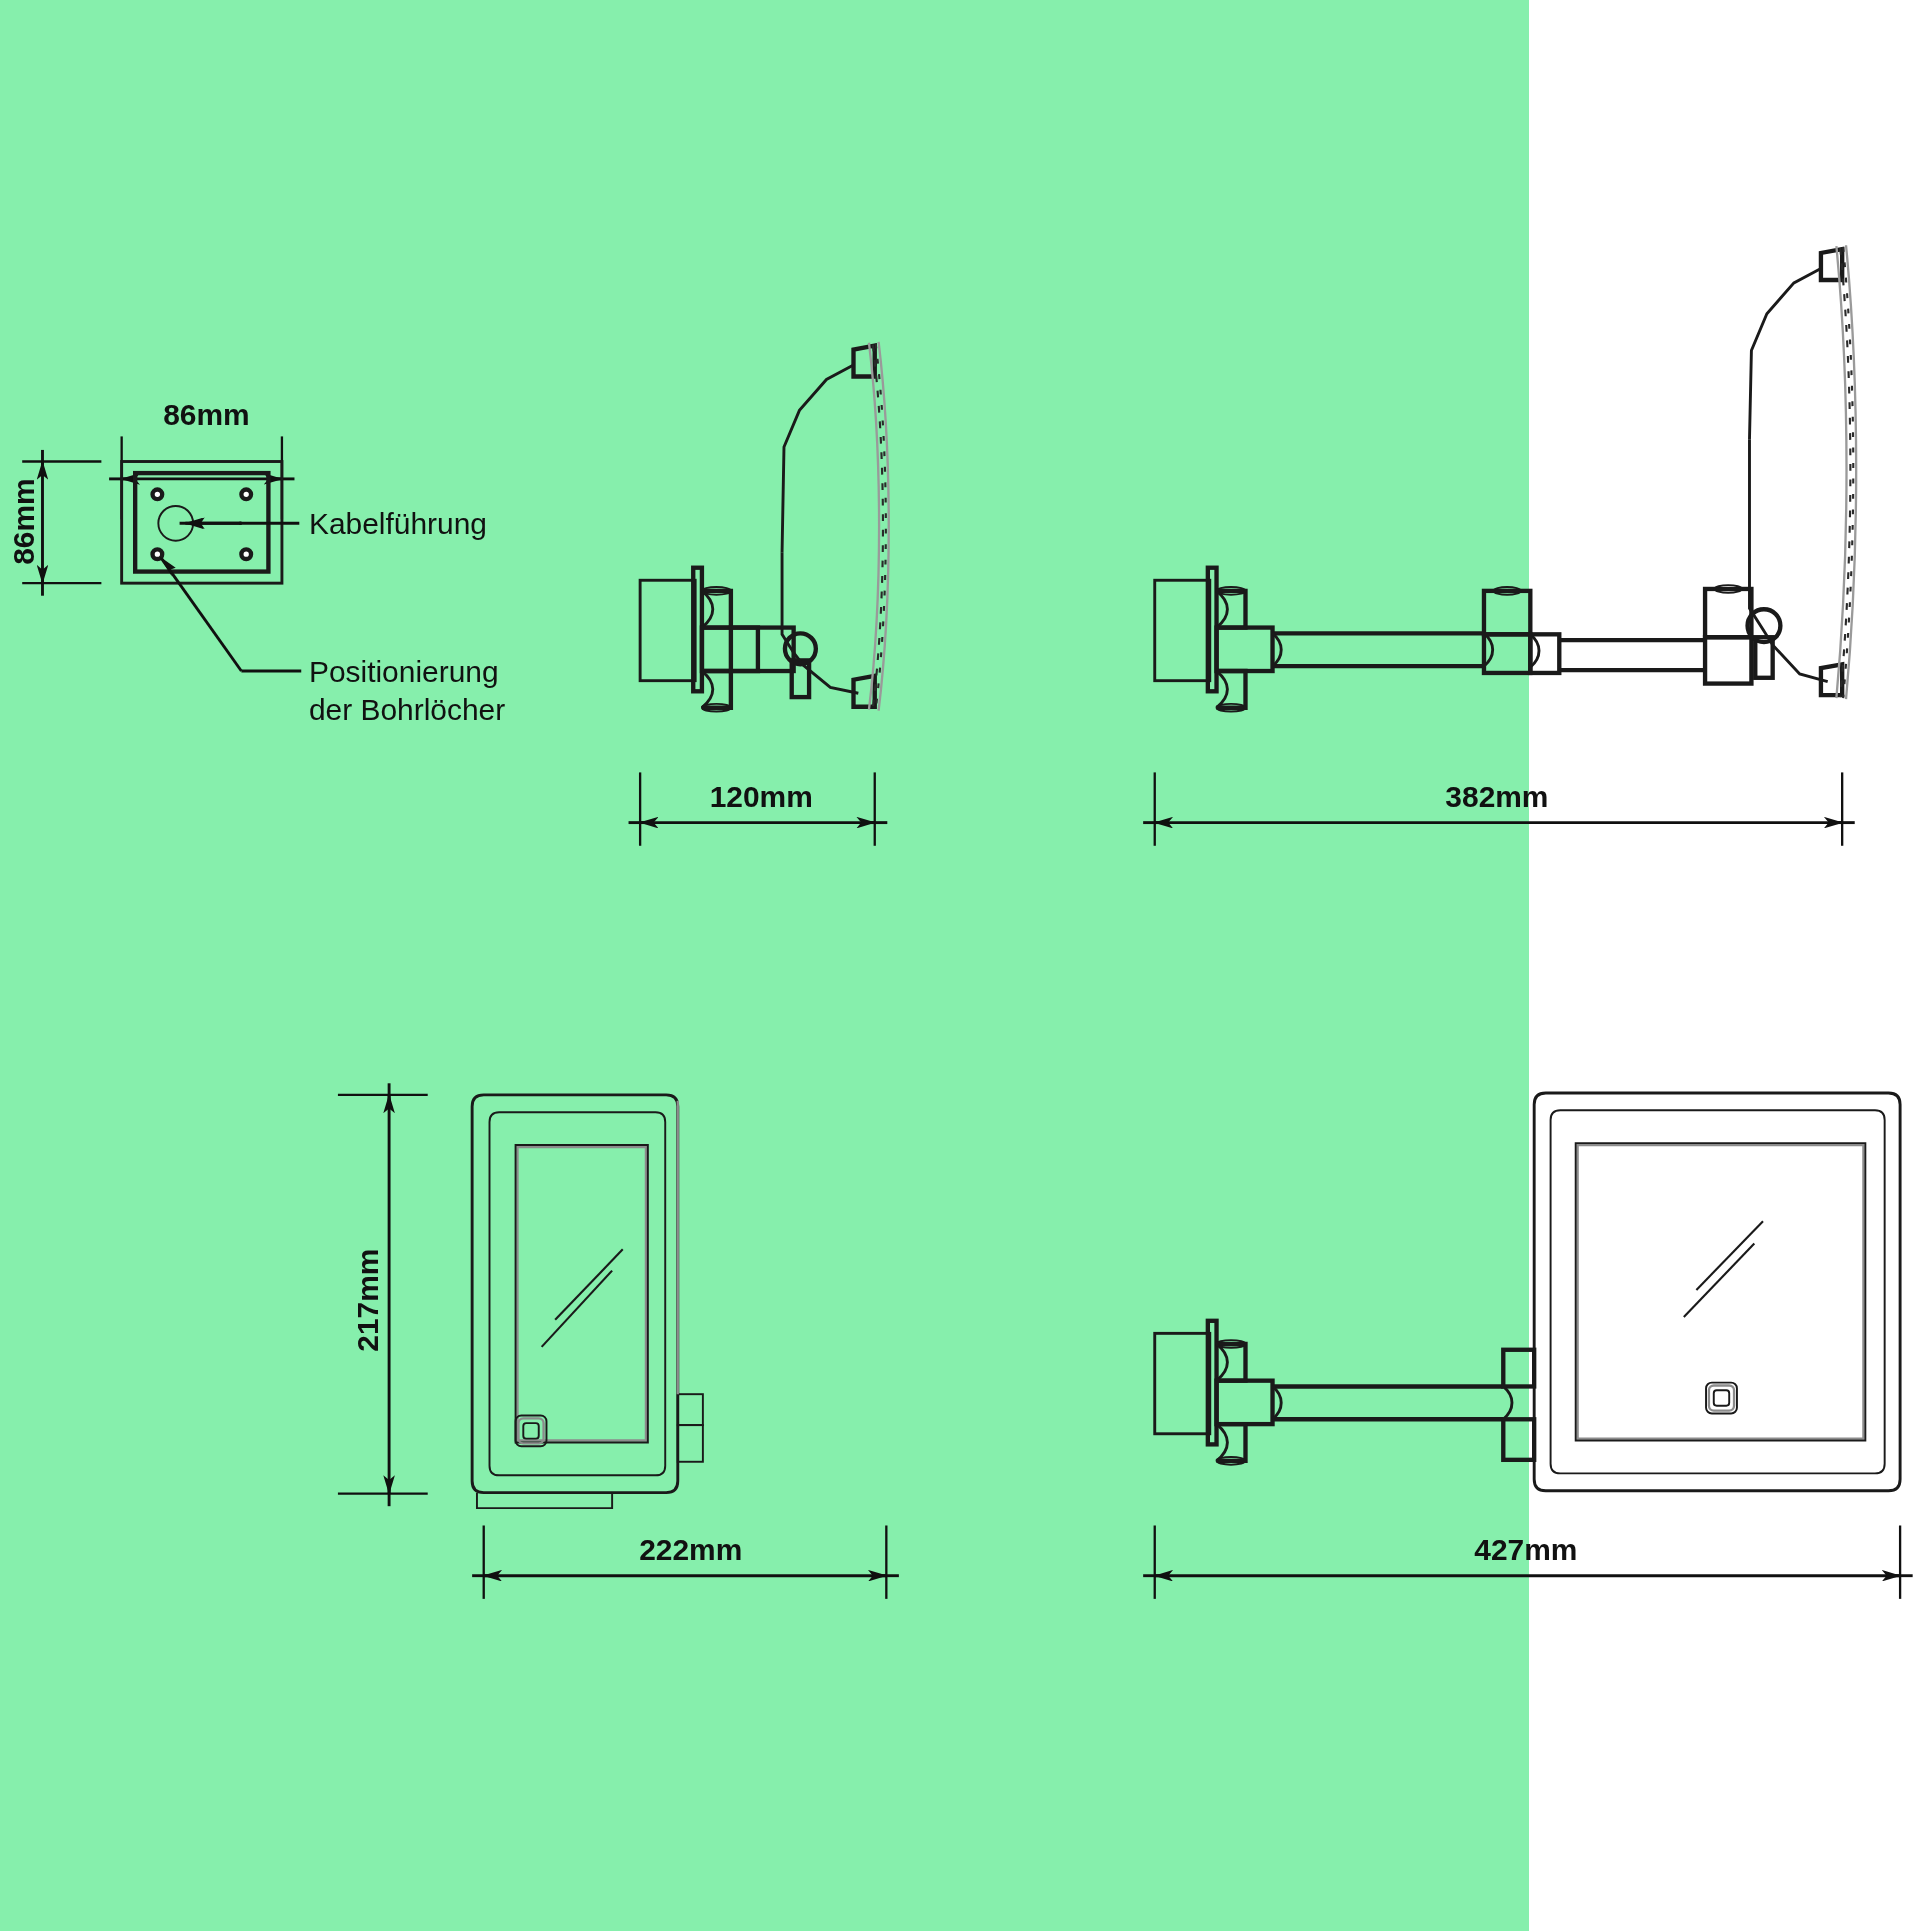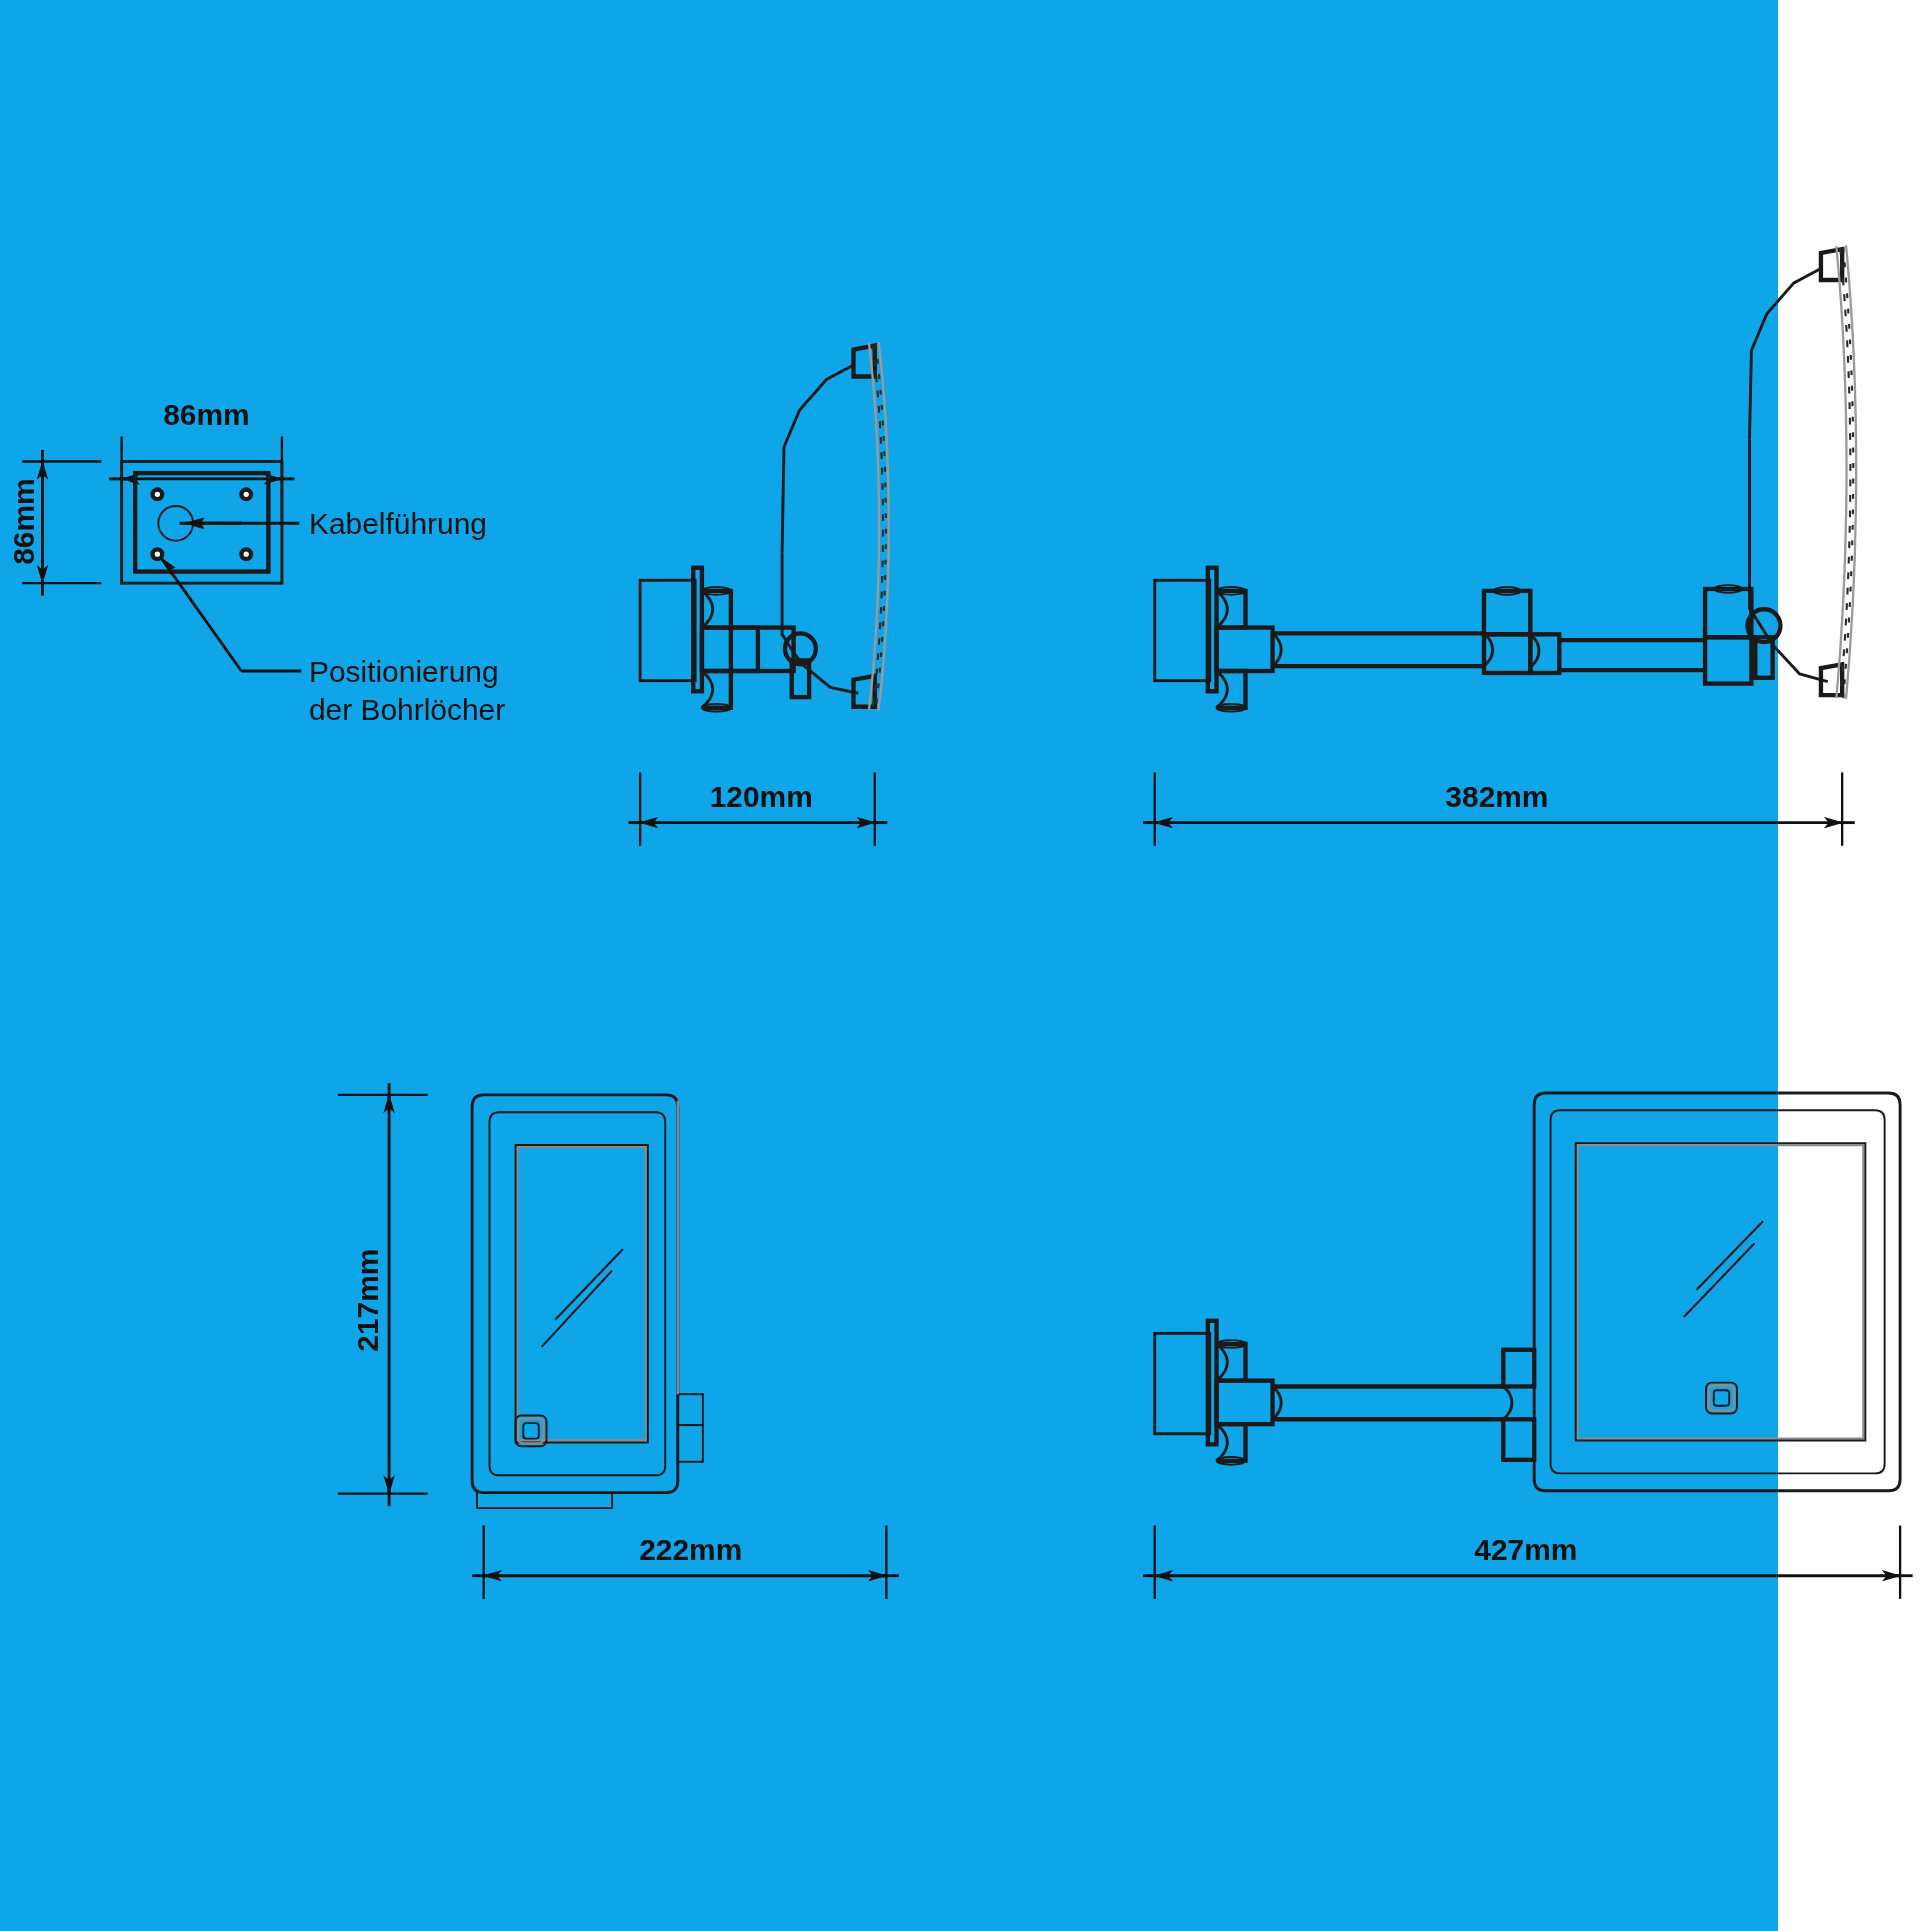--- a/index.html
+++ b/index.html
@@ -1,18 +1,18 @@
 <!DOCTYPE html>
 <html><head>
 <meta charset="utf-8">
 <style>
   html,body{margin:0;padding:0;background:#ffffff;}
   body{width:1931px;height:1931px;overflow:hidden;
        font-family:"Liberation Sans","DejaVu Sans",sans-serif;}
-  #sheet{position:relative;width:1778px;height:1931px;background:#0ea5e9;}
+  #sheet{position:relative;width:1529px;height:1931px;background:#86efac;}
   svg{display:block;}
   .ln{stroke:#1a1a1a;fill:none;stroke-linecap:butt;stroke-linejoin:miter;}
   .t1{stroke-width:3;}
   .t2{stroke-width:4.5;}
   .t3{stroke-width:2;}
   .thin{stroke-width:2.2;}
   .dim{stroke:#101010;stroke-width:3;fill:none;}
   .dimthin{stroke:#101010;stroke-width:2.4;fill:none;}
   .fillw{fill:#ffffff;}
   .dimtext{font-family:"Liberation Sans","DejaVu Sans",sans-serif;

